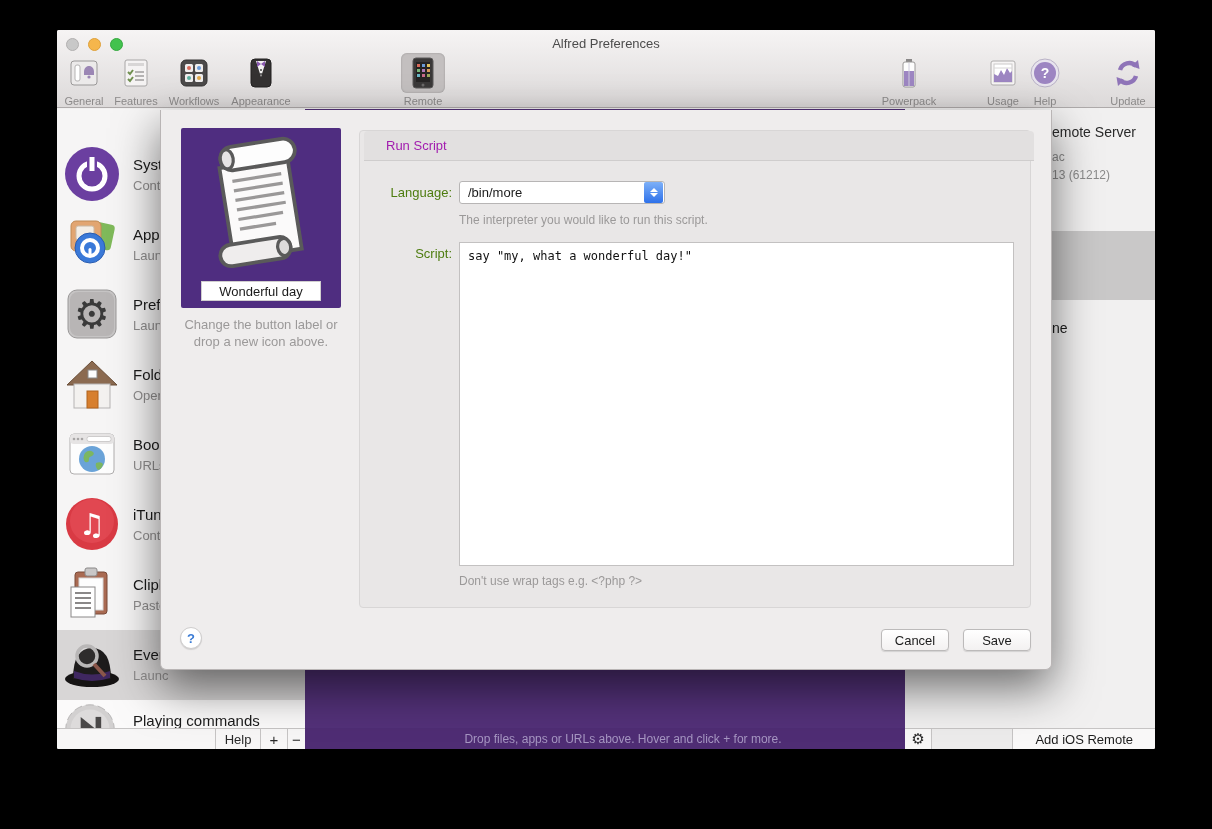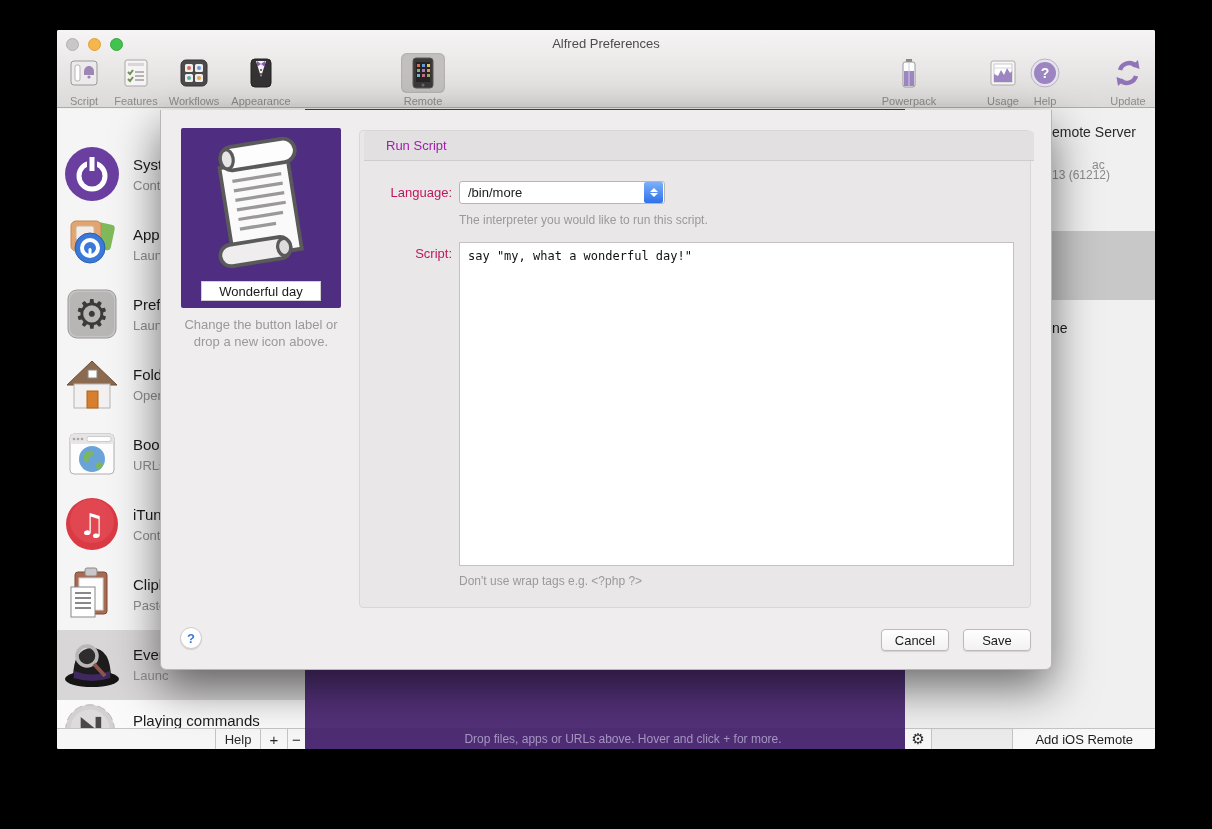--- a/index.html
+++ b/index.html
@@ -44,21 +44,21 @@
   #gear-btn{width:26px;background:#f7f6f6;display:flex;align-items:center;justify-content:center;font-size:15px;color:#2a2a2a;}
   #addios{background:#f9f8f8;display:flex;align-items:center;padding:0 22px;font-size:13px;color:#1c1c1c;}
 
   
   #sheet{position:absolute;left:103px;top:80px;width:892px;height:560px;background:#efeded;border:1px solid #b9b5b5;border-top:none;border-radius:0 0 6px 6px;box-shadow:0 18px 45px rgba(0,0,0,.55);}
   #tile{position:absolute;left:20px;top:18px;width:160px;height:180px;background:#4f2d80;border-radius:2px;}
   #tile-label{position:absolute;left:20px;top:153px;width:120px;height:20px;background:#fff;border:1px solid #d0cece;display:flex;align-items:center;justify-content:center;font-size:13px;color:#1a1a1a;}
   #tile-caption{position:absolute;left:0px;top:206px;width:200px;text-align:center;font-size:13px;line-height:17px;color:#9b9999;}
   #gpanel{position:absolute;left:198px;top:20px;width:672px;height:478px;background:#e9e7e7;border:1px solid #d8d6d6;border-radius:4px;}
   #ghead{position:absolute;left:4px;top:0;width:670px;height:30px;background:#e2e0e0;border-bottom:1px solid #cfcdcd;border-radius:4px 4px 0 0;display:flex;align-items:center;padding-left:22px;font-size:13px;color:#a21caf;}
-  .flabel{position:absolute;width:80px;text-align:right;font-size:13px;color:#be185d;}
+  .flabel{position:absolute;width:80px;text-align:right;font-size:13px;color:#4d7c0f;}
   #lang-select{position:absolute;left:99px;top:50px;width:206px;height:23px;background:#fff;border:1px solid #b7b5b5;border-radius:3px;display:flex;align-items:center;}
   #lang-select .val{flex:1;padding-left:8px;font-size:13px;color:#1a1a1a;}
   #stepper{width:19px;height:21px;border-radius:2px;background:linear-gradient(#7db0f8,#2e71ea);display:flex;flex-direction:column;align-items:center;justify-content:center;gap:1px;margin-right:1px;}
   #stepper i{display:block;width:0;height:0;border-left:4px solid transparent;border-right:4px solid transparent;}
   #stepper .up{border-bottom:4px solid #fff;}
   #stepper .dn{border-top:4px solid #fff;}
   .fhelp{position:absolute;left:99px;font-size:12px;color:#9b9999;white-space:nowrap;}
   #script-area{position:absolute;left:99px;top:111px;width:555px;height:324px;background:#fff;border:1px solid #c3c1c1;resize:none;outline:none;font-family:"DejaVu Sans Mono",monospace;font-size:12px;color:#111;padding:6px 8px;line-height:15px;}
   #help-circle{position:absolute;left:19px;top:517px;width:22px;height:22px;border-radius:50%;background:#fff;border:1px solid #cfcdcd;box-shadow:0 1px 1px rgba(0,0,0,.12);display:flex;align-items:center;justify-content:center;font-size:13px;font-weight:bold;color:#3a7bd5;}
   .sheet-btn{position:absolute;top:519px;width:68px;height:22px;background:linear-gradient(#ffffff,#f3f1f1);border:1px solid #bcbaba;border-radius:4px;box-shadow:0 1px 1px rgba(0,0,0,.12);display:flex;align-items:center;justify-content:center;font-size:13px;color:#1c1c1c;}
@@ -77,21 +77,21 @@
 
       <div class="titem" style="left:-13px">
         <div class="ticon">
           <svg width="34" height="34" viewBox="0 0 34 34">
               <rect x="4" y="5" width="26" height="24" rx="3" fill="#eceaea" stroke="#9a9898"></rect>
               <rect x="8" y="9" width="5" height="16" rx="2" fill="#fff" stroke="#b5b3b3"></rect>
               <path d="M22 10c-3 0-5 2.5-5 6v3h10v-3c0-3.5-2-6-5-6z" fill="#9b86b4"></path>
               <circle cx="22" cy="21" r="1.6" fill="#9b86b4"></circle>
             </svg>
         </div>
-        <div class="tlabel">Script</div>
+        <div class="tlabel">General</div>
       </div>
 
       <div class="titem" style="left:39px">
         <div class="ticon">
           <svg width="34" height="34" viewBox="0 0 34 34">
               <rect x="6" y="4" width="22" height="26" rx="2" fill="#f5f3f3" stroke="#a8a6a6"></rect>
               <rect x="9" y="7" width="16" height="3" fill="#d8d6d6"></rect>
               <path d="M9 16l2 2 3-4" stroke="#6f8f4f" stroke-width="2" fill="none"></path>
               <path d="M9 23l2 2 3-4" stroke="#6f8f4f" stroke-width="2" fill="none"></path>
               <rect x="16" y="15" width="9" height="2" fill="#b5b3b3"></rect>
@@ -332,21 +332,21 @@
         </div>
         <div class="stitle" style="top:12px">Playing commands</div>
         <div class="ssub" style="top:33px">Commands to control Spotify</div>
       </div>
     </div>
 
     <div id="dropzone"></div>
 
     <div id="rpanel">
       <div class="frag" style="left:147px;top:15px;font-size:14px;color:#2a2a2a;">emote Server</div>
-      <div class="frag" style="left:147px;top:49px;font-size:12px;color:#8a8a8a;margin-left:40px;">ac</div>
+      <div class="frag" style="left:147px;top:41px;font-size:12px;color:#8a8a8a;">ac</div>
       <div class="frag" style="left:147px;top:59px;font-size:12px;color:#8a8a8a;">13 (61212)</div>
       <div class="seldrow"></div>
       <div class="frag" style="left:147px;top:211px;font-size:14px;color:#1c1c1c;">ne</div>
     </div>
 
     <div id="bbar-left">
       <div class="bdiv"></div>
       <div class="bbtn" style="width:44px">Help</div>
       <div class="bdiv"></div>
       <div class="bbtn" style="width:26px;font-size:15px;">+</div>

